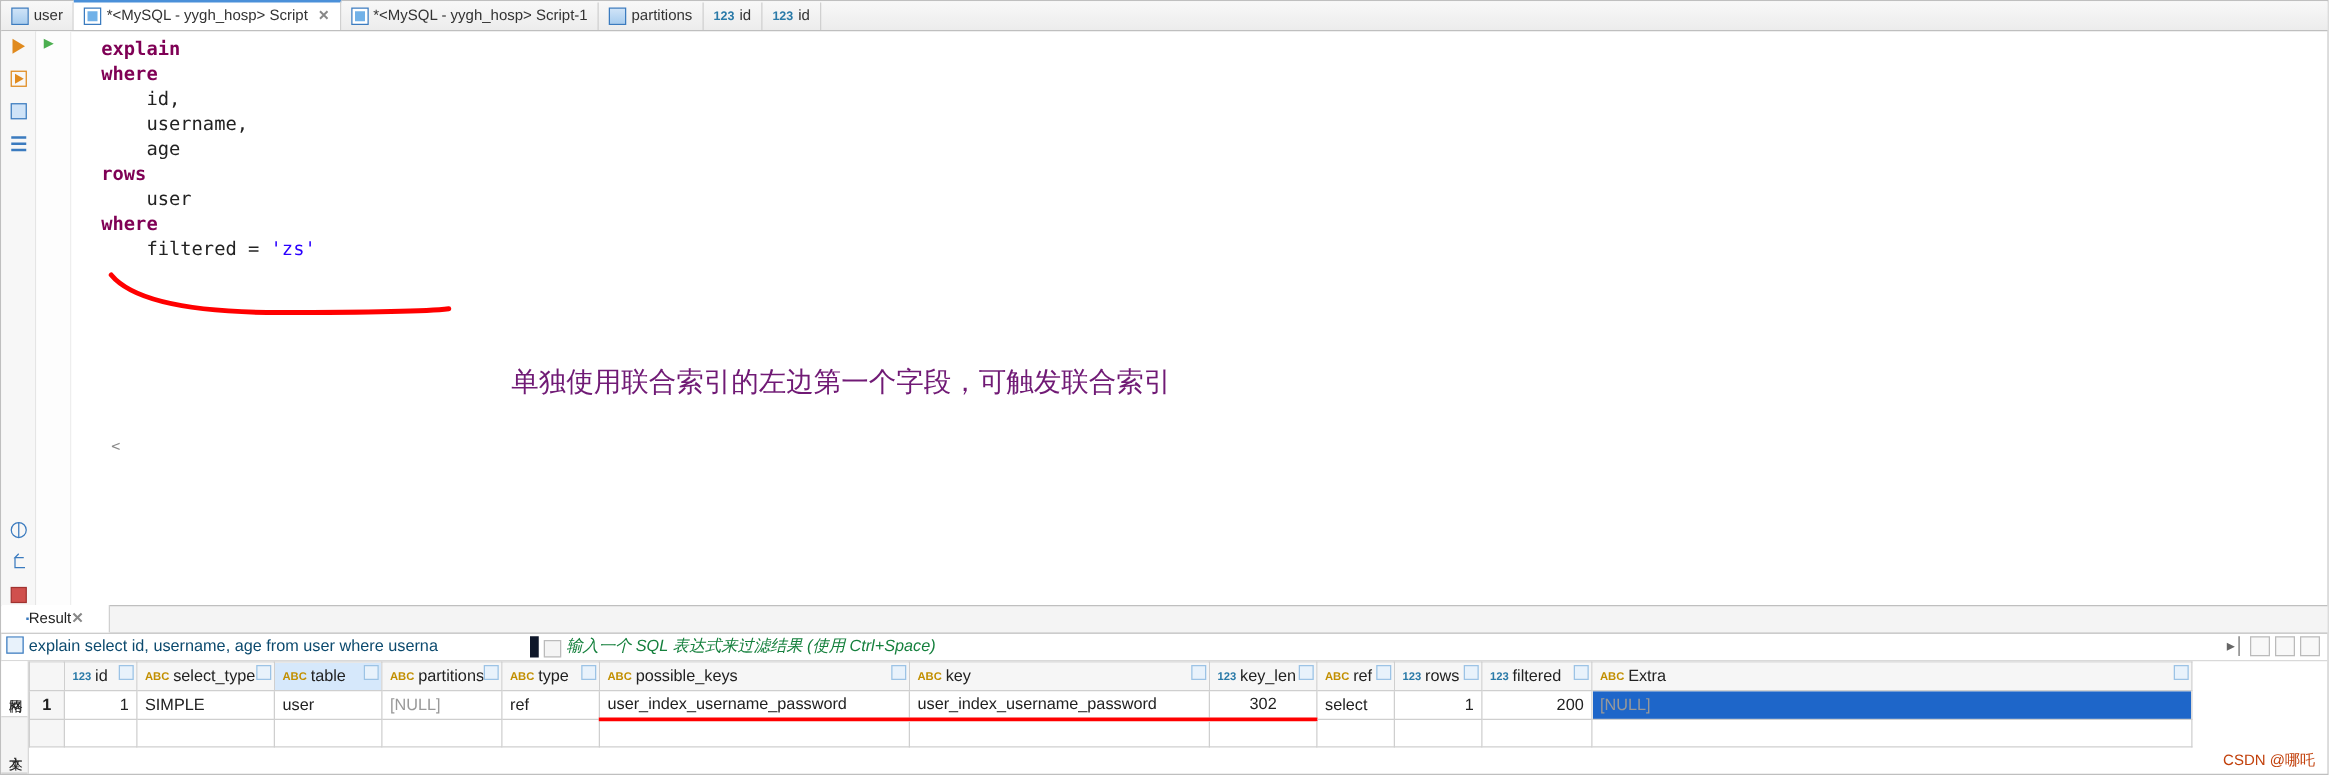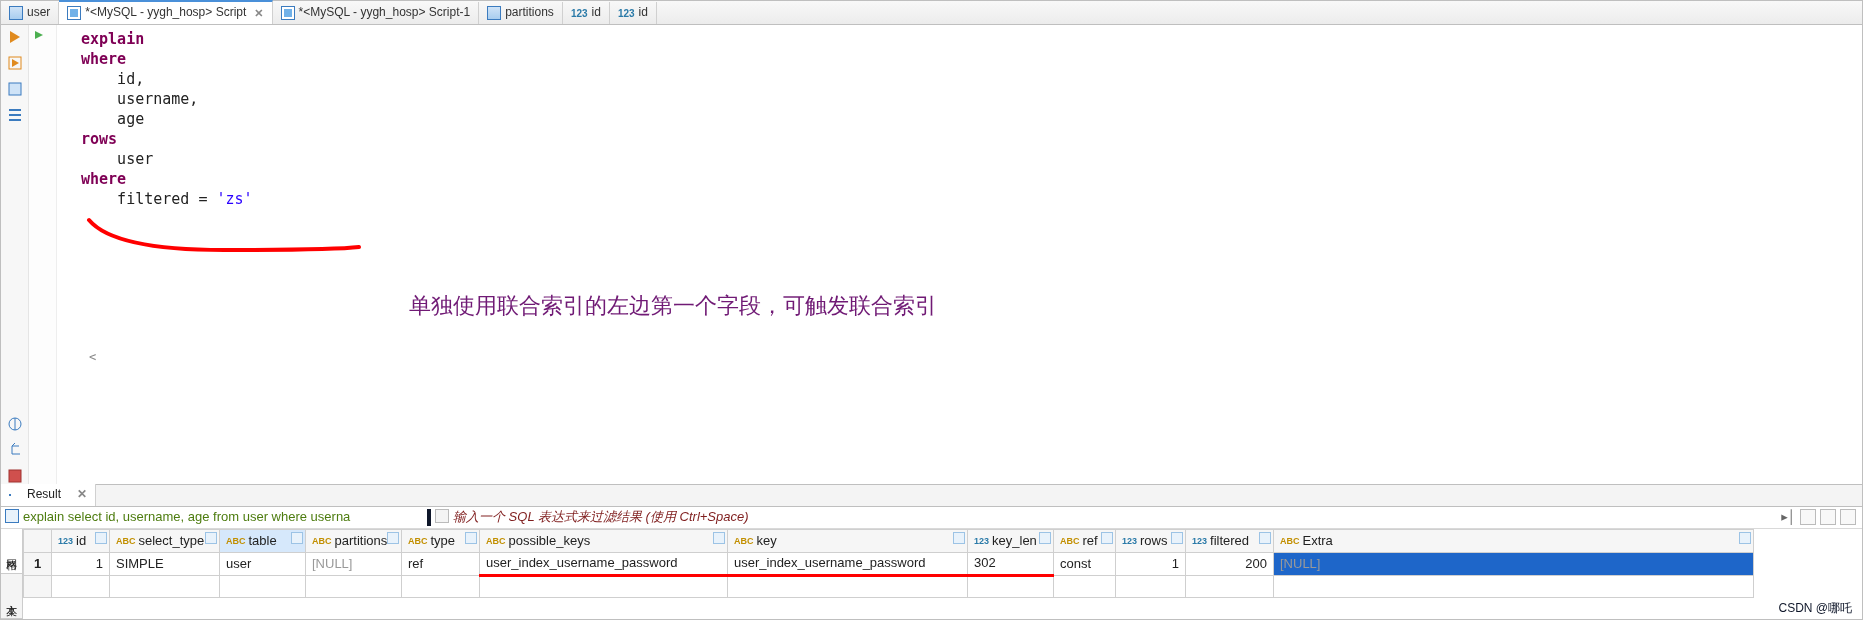--- a/index.html
+++ b/index.html
@@ -24,46 +24,46 @@
   .marker{position:absolute;left:4px;top:4px;width:12px;height:12px}
   .code{position:absolute;left:0;right:0;top:0;padding:4px 4px 4px 52px;font:15px/20px Consolas,monospace;white-space:pre}
   .kw{color:#7f0055;font-weight:bold}
   .str{color:#2a00ff}
   .curline{position:absolute;left:28px;right:0;top:164px;height:20px;background:#e8f0fe;z-index:-1}
   .red-underline{position:absolute;left:55px;top:190px}
   .annot{position:absolute;left:380px;top:270px;font:22px/1 "Microsoft YaHei",sans-serif;color:#701a75}
   .caret{position:absolute;left:60px;top:325px;color:#888;font:12px Consolas,monospace}
   
   .restabs{height:23px;display:flex;align-items:flex-end;border-top:1px solid #bfbfbf;border-bottom:1px solid #bfbfbf;background:#f4f4f4;font-size:12px}
-  .restab{display:flex;align-items:center;gap:16px;padding:3px 8px;background:#fff;border-right:1px solid #d0d0d0}
+  .restab{display:flex;align-items:center;gap:0;padding:3px 20px;background:#fff;border-right:1px solid #d0d0d0}
   .restab .x{color:#888;font-weight:bold}
   
   .qrow{display:flex;align-items:center;height:22px;border-bottom:1px solid #d9d9d9;font-size:13px}
-  .qbox{flex:0 0 430px;display:flex;border-right:4px solid #0f172a;padding:0 4px;color:#4d7c0f;white-space:nowrap;overflow:hidden}
+  .qbox{flex:0 0 430px;display:flex;border-right:7px solid #0f172a;padding:0 4px;color:#0c4a6e;white-space:nowrap;overflow:hidden}
   .qbox .sqlico{width:14px;height:14px;margin-right:4px;border:1px solid #3b7bbf;background:#e8f2fb}
-  .filter{flex:1;display:flex;align-items:flex-start;padding:0 4px;color:#7f1d1d;font-style:italic}
+  .filter{flex:1;display:flex;align-items:flex-end;padding:0 4px;color:#15803d;font-style:italic}
   .filter .fico{width:14px;height:14px;margin-right:4px;border:1px solid #bbb;background:#f4f4f4}
   .tools{display:flex;gap:4px;padding:0 6px}
   .tbtn{width:16px;height:16px;border:1px solid #bbb;background:#f8f8f8}
   
   .gridwrap{display:flex;height:90px}
   .tabsV{width:22px;display:flex;flex-direction:column;border-right:1px solid #ccc;font-size:11px}
   .tabsV div{flex:1;writing-mode:vertical-rl;text-orientation:upright;display:flex;align-items:center;justify-content:center;border-bottom:1px solid #ccc;background:#f4f4f4;cursor:pointer}
   .tabsV div.on{background:#fff}
   table.grid{border-collapse:collapse;table-layout:fixed}
   .grid th,.grid td{border:1px solid #cfcfcf;padding:2px 6px;height:22px;text-align:left;font-size:13px;overflow:hidden;white-space:nowrap}
   .grid th{background:#f6f6f6;font-weight:normal;position:relative}
   .grid th .htxt{display:inline-flex;align-items:center;gap:3px}
   .grid th .ftoggle{position:absolute;right:2px;top:2px;width:12px;height:12px;border:1px solid #9cc3e5;background:#e8f2fb}
   .grid td.sel{background:#1e66c9;color:#fff}
   .grid td.hl{border-bottom:3px solid #ff0000}
   .grid .rownum{background:#f6f6f6;text-align:center;width:28px;font-weight:bold}
   .typenum{color:#2a7aa8;font-size:9px;font-weight:bold}
   .typestr{color:#c28f00;font-size:9px;font-weight:bold}
-  .watermark{position:absolute;right:10px;bottom:2px;font-size:12px;color:#0f172a}
+  .watermark{position:absolute;right:10px;bottom:2px;font-size:12px;color:#c2410c}
 </style>
 </head>
 <body>
 
 <div class="root">
 
   <div class="tabs">
     <div class="tab">
         <span class="ico ico-table"></span>
         <span>user</span>
@@ -196,22 +196,22 @@
         <tbody>
             <tr id="drow">
               <td class="rownum">1</td>
               <td style="text-align: right;">1</td>
               <td>SIMPLE</td>
               <td>user</td>
               <td style="color: rgb(153, 153, 153);">[NULL]</td>
               <td>ref</td>
               <td class="hl">user_index_username_password</td>
               <td class="hl">user_index_username_password</td>
-              <td class="hl" style="text-align: left;">302</td>
-              <td>const</td>
+              <td class="hl" style="text-align: center;">302</td>
+              <td>select</td>
               <td style="text-align: right;">1</td>
               <td style="text-align: right;">200</td>
               <td class="sel" style="color: rgb(153, 153, 153);">[NULL]</td>
             </tr>
         <tr id="blank">
               <td class="rownum"></td>
               <td></td>
               <td></td>
               <td></td>
               <td></td>

